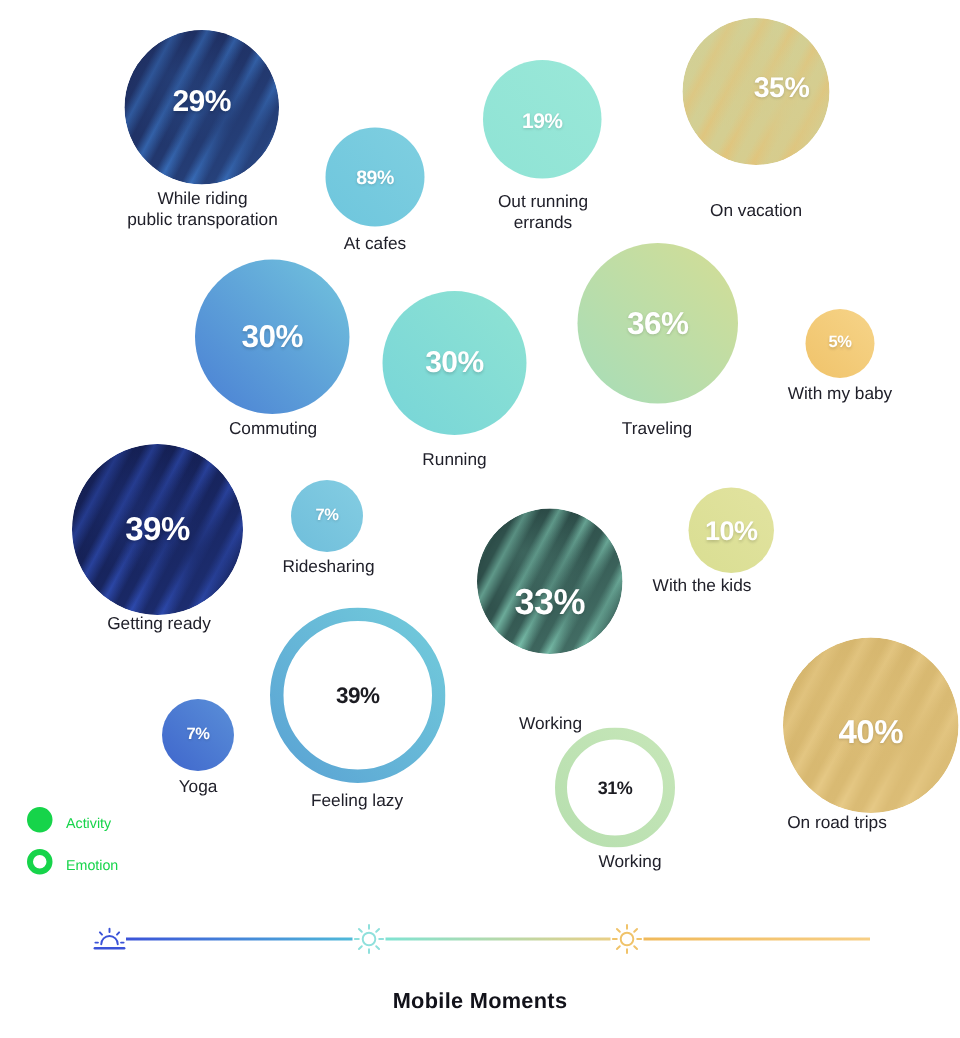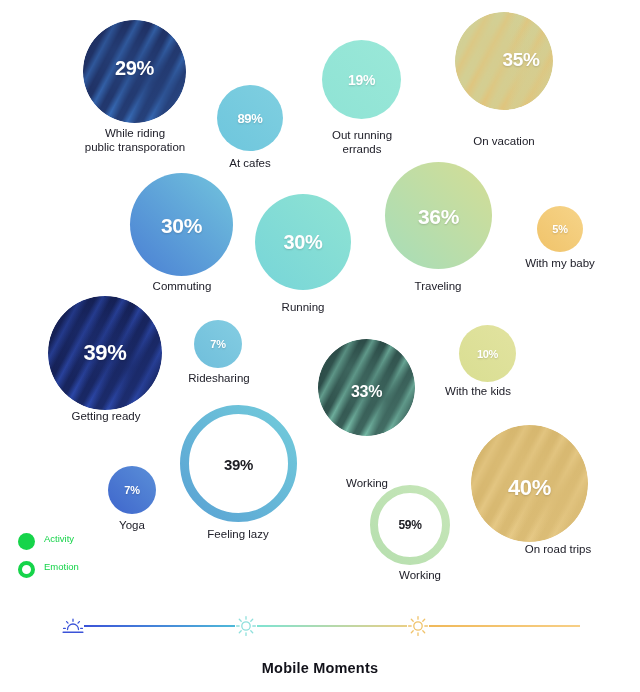--- a/index.html
+++ b/index.html
@@ -74,21 +74,21 @@
     font-size: 11.5px;
     line-height: 14px;
     white-space: pre-line;
     pointer-events: none;
   }
 
   
   #legend { position: absolute; left: 18px; top: 533px; }
   .legend-row {
     display: flex;
-    align-items: flex-start;
+    align-items: flex-end;
     height: 22px;
     margin-bottom: 6px;
   }
   .legend-swatch {
     width: 17px; height: 17px;
     border-radius: 50%;
     margin-right: 9px;
     flex: none;
   }
   .legend-swatch.filled { background: #16d44a; }
@@ -195,28 +195,28 @@
       <div class="bubble" style="left: 194px; top: 320px; width: 48px; height: 48px;">
         <div class="disc" style="background: linear-gradient(45deg, rgb(111, 190, 219) 0%, rgb(132, 205, 226) 100%);"></div>
         <div class="pct" style="font-size: 11px; margin-top: 0px; text-shadow: rgba(0, 0, 0, 0.16) 0px 1px 2px;">7%</div>
       </div>
       <div class="caption" style="left: 149px; top: 371px; width: 140px;">Ridesharing</div>
       <div class="bubble" style="left: 318px; top: 339px; width: 97px; height: 97px;">
         <div class="disc">
           <div class="photo" style="background: radial-gradient(circle at 32% 30%, rgba(143, 224, 199, 0.333) 0%, transparent 46%), radial-gradient(circle at 70% 62%, rgba(29, 53, 52, 0.8) 0%, transparent 55%), repeating-linear-gradient(118deg, rgb(29, 53, 52) 0px, rgb(29, 53, 52) 5px, rgb(143, 224, 199) 11px, rgb(29, 53, 52) 19px), linear-gradient(135deg, rgb(29, 53, 52) 0%, rgb(143, 224, 199) 100%);"></div>
           <div class="tint" style="background: linear-gradient(140deg, rgba(29, 53, 52, 0.6) 0%, rgba(143, 224, 199, 0.4) 100%);"></div>
         </div>
-        <div class="pct" style="font-size: 16px; margin-top: 4px; text-shadow: rgba(0, 0, 0, 0.16) 0px 1px 2px;">33%</div>
+        <div class="pct" style="font-size: 24px; margin-top: 14px; text-shadow: rgba(0, 0, 0, 0.16) 0px 1px 2px;">33%</div>
       </div>
       <div class="caption" style="left: 297px; top: 476px; width: 140px;">Working</div>
       <div class="bubble" style="left: 459px; top: 325px; width: 57px; height: 57px;">
         <div class="disc" style="background: linear-gradient(45deg, rgb(217, 222, 146) 0%, rgb(226, 227, 160) 100%);"></div>
-        <div class="pct" style="font-size: 11px; margin-top: 0px; text-shadow: rgba(0, 0, 0, 0.16) 0px 1px 2px;">10%</div>
-      </div>
-      <div class="caption" style="left: 408px; top: 384px; width: 140px;">With the kids</div>
+        <div class="pct" style="font-size: 18px; margin-top: 0px; text-shadow: rgba(0, 0, 0, 0.16) 0px 1px 2px;">10%</div>
+      </div>
+      <div class="caption" style="left: 398px; top: 384px; width: 140px;">With the kids</div>
       <div class="bubble" style="left: 108px; top: 466px; width: 48px; height: 48px;">
         <div class="disc" style="background: linear-gradient(45deg, rgb(63, 102, 204) 0%, rgb(90, 143, 216) 100%);"></div>
         <div class="pct" style="font-size: 11px; margin-top: 0px; text-shadow: rgba(0, 0, 0, 0.16) 0px 1px 2px;">7%</div>
       </div>
       <div class="caption" style="left: 62px; top: 518px; width: 140px;">Yoga</div>
       <div class="bubble" style="left: 180px; top: 405px; width: 117px; height: 117px;">
         <div class="ring">
           <svg viewBox="0 0 117 117">
             <defs>
               <linearGradient id="g13" x1="0" y1="1" x2="1" y2="0">
@@ -235,24 +235,24 @@
           <svg viewBox="0 0 80 80">
             <defs>
               <linearGradient id="g14" x1="0" y1="1" x2="1" y2="0">
                 <stop offset="0" stop-color="#b7dfaf"></stop>
                 <stop offset="1" stop-color="#c6e6b8"></stop>
               </linearGradient>
             </defs>
             <circle cx="40" cy="40" r="36" fill="none" stroke="url(#g14)" stroke-width="8"></circle>
           </svg>
         </div>
-        <div class="pct dark" style="font-size: 12px; margin-top: 0px;">59%</div>
+        <div class="pct dark" style="font-size: 12px; margin-top: 0px;">31%</div>
       </div>
       <div class="caption" style="left: 350px; top: 568px; width: 140px;">Working</div>
-      <div class="bubble" style="left: 471px; top: 425px; width: 117px; height: 117px;">
+      <div class="bubble" style="left: 522px; top: 425px; width: 117px; height: 117px;">
         <div class="disc">
           <div class="photo" style="background: radial-gradient(circle at 32% 30%, rgba(236, 208, 143, 0.333) 0%, transparent 46%), radial-gradient(circle at 70% 62%, rgba(211, 179, 106, 0.8) 0%, transparent 55%), repeating-linear-gradient(118deg, rgb(211, 179, 106) 0px, rgb(211, 179, 106) 5px, rgb(236, 208, 143) 11px, rgb(211, 179, 106) 19px), linear-gradient(135deg, rgb(211, 179, 106) 0%, rgb(236, 208, 143) 100%);"></div>
           <div class="tint" style="background: linear-gradient(140deg, rgba(211, 179, 106, 0.6) 0%, rgba(236, 208, 143, 0.4) 100%);"></div>
         </div>
         <div class="pct" style="font-size: 22px; margin-top: 4px; text-shadow: rgba(0, 0, 0, 0.16) 0px 1px 2px;">40%</div>
       </div>
       <div class="caption" style="left: 488px; top: 542px; width: 140px;">On road trips</div>
     </div>
 
   <div id="legend">

